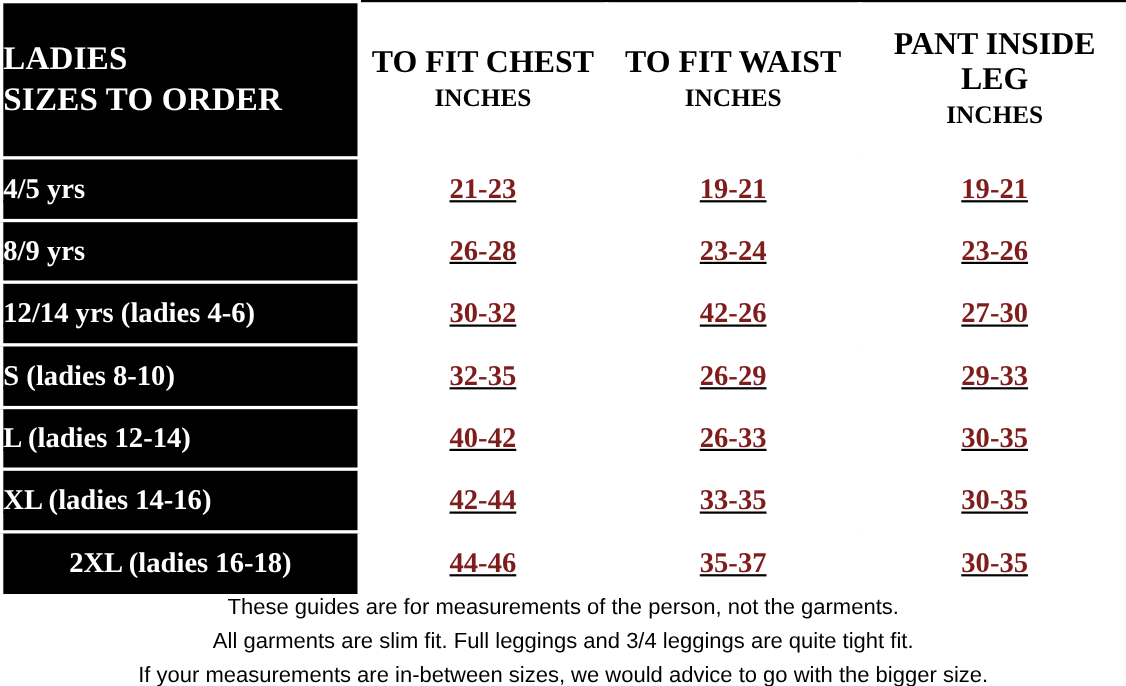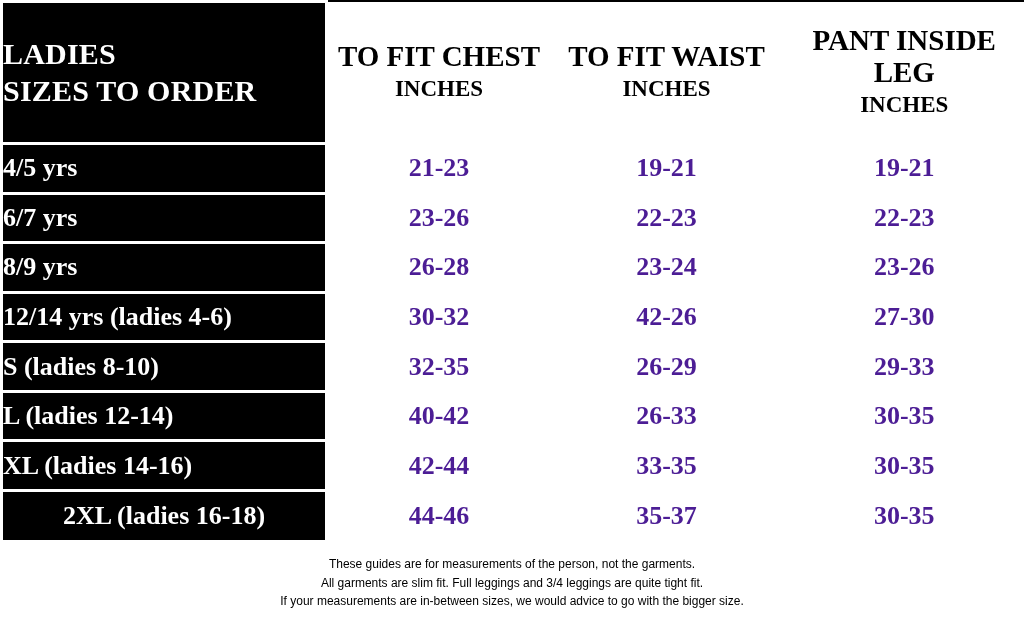--- a/index.html
+++ b/index.html
@@ -88,36 +88,36 @@
   }
   .hdr-cell .sub {
     font-size: 23px;
     line-height: 1.25;
     margin-top: 2px;
   }
   .hdr-cell.last { border-right: none; border-top: none; }
   .hdr-cell.mid { border-top: none; }
 
   
-  tr.body-row { height: 41px; }
+  tr.body-row { height: 41px; text-decoration: underline; }
 
   td.label-cell {
     background: #000000;
     color: #ffffff;
     text-align: left;
     padding-left: 10px;
     font-weight: bold;
     font-size: 26px;
     white-space: nowrap;
     border-left: none;
   }
 
   td.val-cell {
     background: #ffffff;
-    color: #4c1d95;
+    color: #7f1d1d;
     text-align: center;
     font-weight: bold;
     font-size: 26px;
     white-space: nowrap;
   }
   td.val-cell.last { border-right: none; }
 
   tr.body-row.last td { border-bottom: none; text-align: center; }
 
   
@@ -130,21 +130,21 @@
     background: #ffffff;
     display: flex;
     flex-direction: column;
     align-items: center;
     justify-content: center;
     padding-top: 2px;
     box-sizing: border-box;
   }
   .notes .note-line {
     font-family: "Liberation Sans", sans-serif;
-    font-size: 12px;
+    font-size: 20px;
     line-height: 1.55;
     color: #000000;
     text-align: center;
     white-space: nowrap;
   }
 </style>
 </head>
 <body>
 
 <div class="sheet">
@@ -178,26 +178,20 @@
         </tr>
       </thead>
       <tbody>
         <tr class="body-row">
           <td class="label-cell">4/5 yrs</td>
           <td class="val-cell">21-23</td>
           <td class="val-cell">19-21</td>
           <td class="val-cell last">19-21</td>
         </tr>
         <tr class="body-row">
-          <td class="label-cell">6/7 yrs</td>
-          <td class="val-cell">23-26</td>
-          <td class="val-cell">22-23</td>
-          <td class="val-cell last">22-23</td>
-        </tr>
-        <tr class="body-row">
           <td class="label-cell">8/9 yrs</td>
           <td class="val-cell">26-28</td>
           <td class="val-cell">23-24</td>
           <td class="val-cell last">23-26</td>
         </tr>
         <tr class="body-row">
           <td class="label-cell">12/14 yrs (ladies 4-6)</td>
           <td class="val-cell">30-32</td>
           <td class="val-cell">42-26</td>
           <td class="val-cell last">27-30</td>

